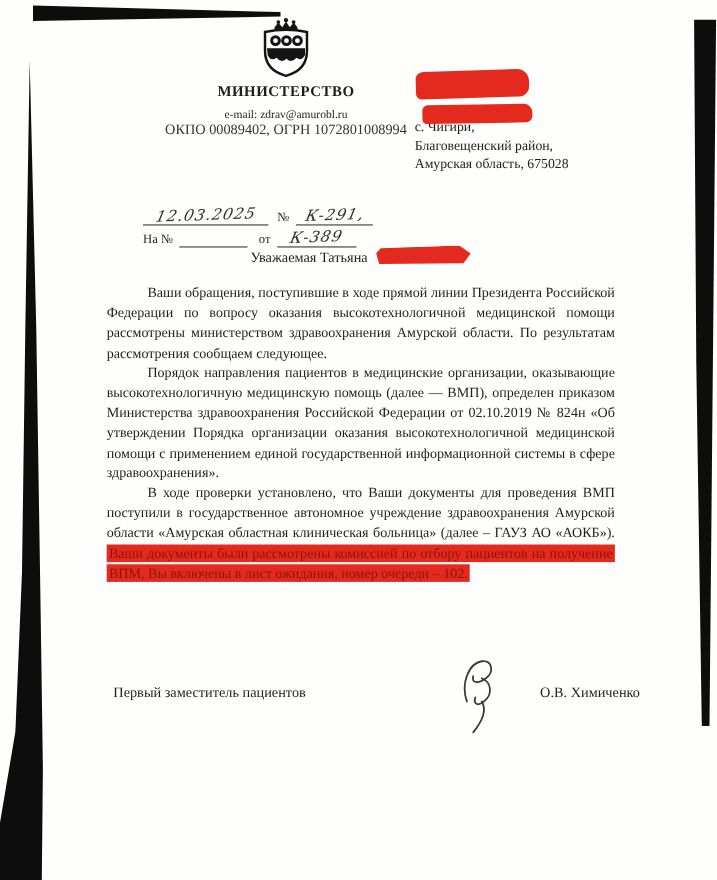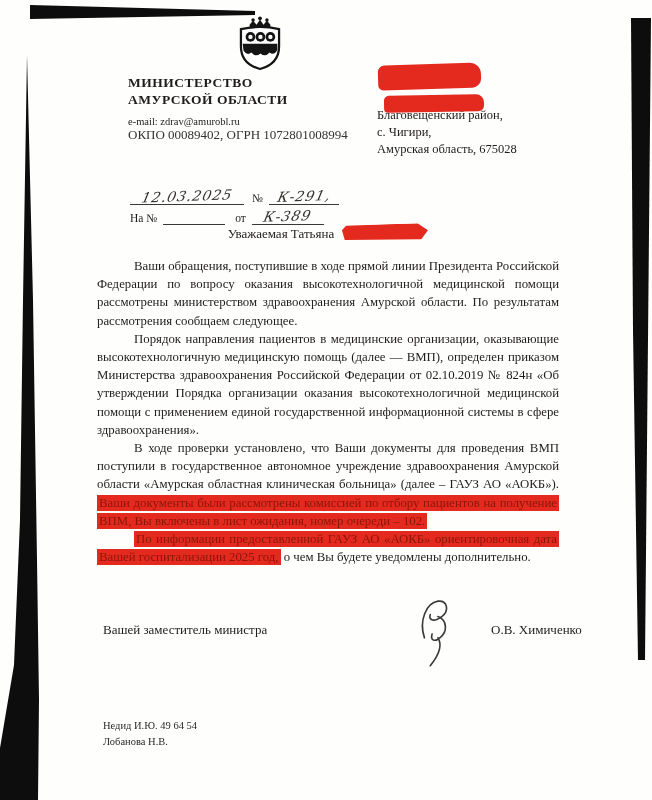--- a/index.html
+++ b/index.html
@@ -4,21 +4,21 @@
 <style>
   html,body{margin:0;padding:0;background:#e9e9e7;}
   .page{
     position:relative; width:652px; height:800px; margin:0 auto;
     background:#fefefd; overflow:hidden;
     font-family:"Liberation Serif", serif; color:var(--ink,#1f1d1b);
   }
   .scan-edges{position:absolute; inset:0; z-index:4; pointer-events:none;}
 
   
-  .letterhead{position:absolute; left:128px; top:14px; width:264px; z-index:2;}
+  .letterhead{position:absolute; left:128px; top:14px; width:264px; text-align:center; z-index:2;}
   .emblem{display:block; margin:0 auto 2px auto;}
   .ministry-line{font-weight:bold; font-size:13.5px; line-height:17px; letter-spacing:.5px;}
   .addr{margin-top:7px;}
   .addr-line{font-size:10.5px; line-height:14px;}
   .addr-line.small{font-size:13px; line-height:11px; color:#343230;}
 
   
   .reg{position:absolute; left:130px; top:190px; width:268px; font-size:11.5px; z-index:2;}
   .reg-row{display:flex; align-items:flex-end; margin-bottom:5px;}
   .uline{display:inline-block; border-bottom:1.2px solid #3a3836; text-align:center; line-height:13px;}
@@ -83,21 +83,20 @@
       <path d="M8,17 Q30,12 52,17 L52,37 Q52,57 30,63 Q8,57 8,37 Z" fill="#ffffff" stroke="#141414" stroke-width="2.6"></path>
       <circle cx="19" cy="26" r="5.6" fill="#141414"></circle>
         <circle cx="30.5" cy="26" r="5.6" fill="#141414"></circle>
         <circle cx="42" cy="26" r="5.6" fill="#141414"></circle>
       <circle cx="19" cy="26" r="2.5" fill="#ffffff"></circle>
         <circle cx="30.5" cy="26" r="2.5" fill="#ffffff"></circle>
         <circle cx="42" cy="26" r="2.5" fill="#ffffff"></circle>
       <path d="M10,34 L50,34 L50,41 Q46,48 41,44 Q36,50 30.5,45 Q25,50 20,44 Q15,48 11,42 Z" fill="#141414"></path>
     </svg>
     <div class="ministry-line">МИНИСТЕРСТВО</div>
-    <div class="ministry-line">АМУРСКОЙ ОБЛАСТИ</div>
     <div class="addr">
       <div class="addr-line">e-mail: zdrav@amurobl.ru</div>
       <div class="addr-line small">ОКПО 00089402, ОГРН 1072801008994</div>
     </div>
   </div>
 
   <div class="reg">
     <div class="reg-row">
       <span class="uline" style="width:114px;"><span class="hw">12.03.2025</span></span>
       <span class="lbl" style="margin-left:8px;">№</span>
@@ -107,42 +106,37 @@
       <span class="lbl">На №</span>
       <span class="uline" style="width:62px;"></span>
       <span class="lbl" style="margin-left:10px;">от</span>
       <span class="uline" style="width:72px;"><span class="hw">К-389</span></span>
     </div>
   </div>
 
   <div class="redaction red-bar-1"></div>
   <div class="redaction red-bar-2"></div>
   <div class="recipient">
+    <div>с. Чигири,</div>
     <div>Благовещенский район,</div>
-    <div>с. Чигири,</div>
     <div>Амурская область, 675028</div>
   </div>
 
   <div class="salutation">
     <span>Уважаемая Татьяна</span><span class="red-blob redaction" style="position:relative;"></span>
   </div>
 
   <div class="body-text">
     <p><span>Ваши обращения, поступившие в ходе прямой линии Президента Российской Федерации по вопросу оказания высокотехнологичной медицинской помощи рассмотрены министерством здравоохранения Амурской области. По результатам рассмотрения сообщаем следующее.</span></p>
     <p><span>Порядок направления пациентов в медицинские организации, оказывающие высокотехнологичную медицинскую помощь (далее — ВМП), определен приказом Министерства здравоохранения Российской Федерации от 02.10.2019 № 824н «Об утверждении Порядка организации оказания высокотехнологичной медицинской помощи с применением единой государственной информационной системы в сфере здравоохранения».</span></p>
     <p><span>В ходе проверки установлено, что Ваши документы для проведения ВМП поступили в государственное автономное учреждение здравоохранения Амурской области «Амурская областная клиническая больница» (далее – ГАУЗ АО «АОКБ»).</span> <mark class="hl">Ваши документы были рассмотрены комиссией по отбору пациентов на получение ВПМ, Вы включены в лист ожидания, номер очереди – 102.</mark></p>
-    <p><mark class="hl">По информации предоставленной ГАУЗ АО «АОКБ» ориентировочная дата Вашей госпитализации 2025 год,</mark> <span>о чем Вы будете уведомлены дополнительно.</span></p>
   </div>
 
   <div class="sig-row">
-    <span class="sig-title">Вашей заместитель министра</span>
+    <span class="sig-title">Первый заместитель пациентов</span>
     <svg class="sig-scribble" width="54" height="76" viewBox="0 0 56 76">
       <path d="M16,44 C10,26 18,8 30,6 C40,5 42,16 34,22 C26,28 20,26 22,20 M30,22 C40,26 40,38 32,44 C26,49 22,46 24,40 M30,44 C35,52 31,62 22,73" fill="none" stroke="#3a3a3a" stroke-width="1.7" stroke-linecap="round"></path>
     </svg>
     <span class="sig-name">О.В. Химиченко</span>
   </div>
 
-  <div class="executor">
-    <div>Недид И.Ю. 49 64 54</div>
-    <div>Лобанова Н.В.</div>
-  </div>
 
 </div>
 
 </body></html>

